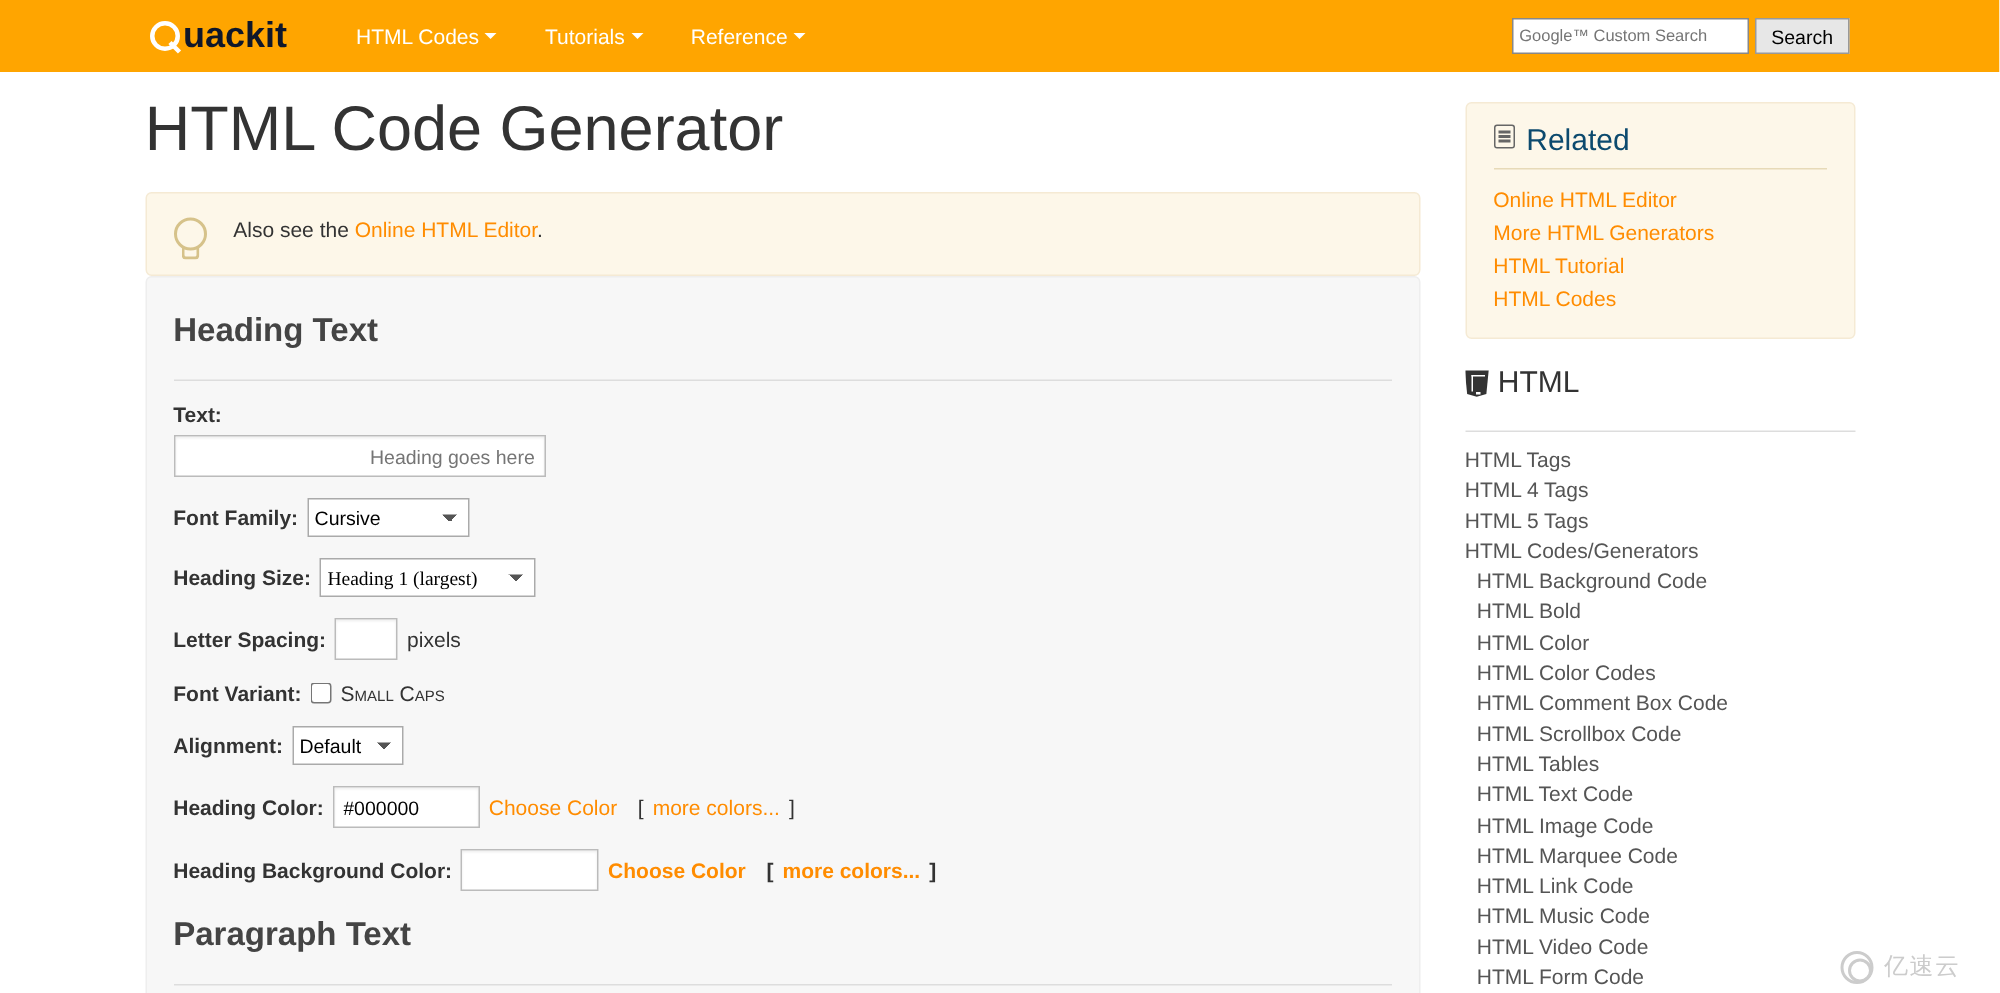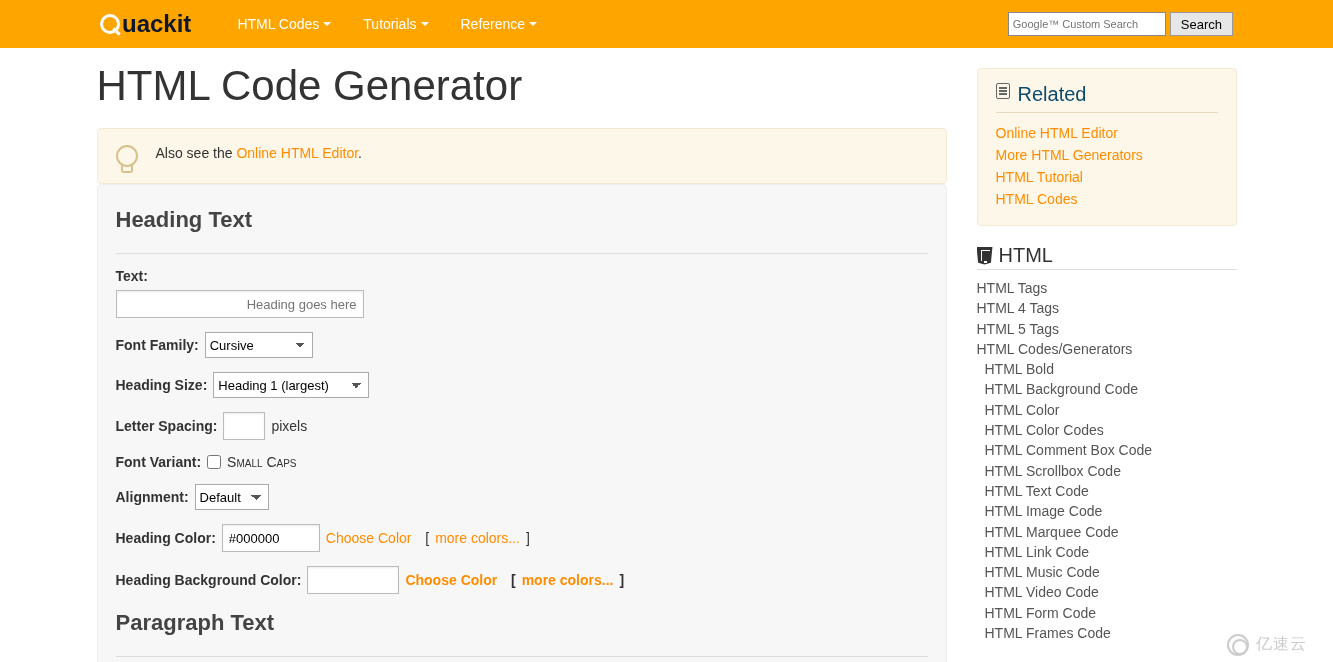--- a/index.html
+++ b/index.html
@@ -30,21 +30,21 @@
 select { height: 26px; border: 1px solid #aaa; background:#fff; padding: 1px 24px 1px 4px; font-size: 13px; appearance:none; position:relative; background-image: linear-gradient(45deg, transparent 50%, #555 50%), linear-gradient(135deg, #555 50%, transparent 50%); background-position: calc(100% - 12px) 10px, calc(100% - 7px) 10px; background-size: 5px 5px, 5px 5px; background-repeat: no-repeat; }
 input[type="checkbox"] { width:14px; height:14px; }
 .smallcaps { font-variant: small-caps; }
 .link-orange { color: #ff8c00; text-decoration: none; cursor:pointer; }
 .bracket { color: #333; }
 .related-box { background: #fdf7e9; border: 1px solid #f5ead4; border-radius: 4px; padding: 14px 18px 14px 18px; margin-bottom: 18px; }
 .related-h { font-size: 20px; font-weight: normal; color: #0c4a6e; border-bottom: 1px solid #e7dab8; padding-bottom: 6px; margin-bottom: 10px; display:flex; align-items:flex-start; gap:8px; }
 .doc-icon { width:14px; height:16px; border:1.5px solid #666; border-radius:2px; position:relative; }
 .doc-icon::before { content:""; position:absolute; left:2px; right:2px; top:3px; height:1.5px; background:#666; box-shadow: 0 3px 0 #666, 0 6px 0 #666; }
 .related-box a { display:block; color:#ff8c00; text-decoration:none; font-size:14px; line-height:1.5; margin-bottom: 1px; }
-.side-h { font-size: 20px; color:#333; display:flex; align-items:center; gap:6px; border-bottom:1px solid #ddd; padding-bottom:2px; margin-bottom:8px; }
+.side-h { font-size: 20px; color:#333; display:flex; align-items:center; gap:6px; border-bottom:1px solid #ddd; padding-bottom:20px; margin-bottom:8px; }
 .html5-icon { width:16px; height:18px; background:#333; clip-path: polygon(0 0, 100% 0, 90% 90%, 50% 100%, 10% 90%); position:relative; }
 .html5-icon::after { content:""; position:absolute; width:8px; height:10px; border:1.5px solid #fff; border-right:none; border-bottom:none; top:3px; left:4px; box-shadow: 0 5px 0 -3px #fff; }
 .side-list { list-style:none; }
 .side-list li { line-height: 1.45; }
 .side-list a { color:#555; text-decoration:none; font-size:14px; cursor:pointer; }
 .side-list .sub { padding-left: 8px; }
 .watermark { position: fixed; bottom: 6px; right: 26px; font-size: 16px; color: #ccc; font-weight: 300; letter-spacing: 1px; pointer-events:none; }
 .watermark-ico { width:22px; height:22px; border:2px solid #ccc; border-radius:50%; display:inline-block; vertical-align:middle; margin-right:2px; position:relative; }
 .watermark-ico::after { content:""; position:absolute; width:12px; height:12px; border:2px solid #ccc; border-radius:50%; top:3px; left:3px; }
 .bold-link { font-weight: bold; color:#ff8c00; }
@@ -93,21 +93,21 @@
         <input class="text-input w-full" style="margin-top: 6px;" placeholder="Heading goes here">
       </div>
 
       <div class="row">
         <label>Font Family:</label>
         <select style="width:108px;"><option>Cursive</option></select>
       </div>
 
       <div class="row">
         <label>Heading Size:</label>
-        <select style="width:156px;"><option>Heading 1 (largest)</option></select>
+        <select style="width:144px;font-family:Liberation Serif, serif;"><option>Heading 1 (largest)</option></select>
       </div>
 
       <div class="row">
         <label>Letter Spacing:</label>
         <input class="text-input" style="width: 42px;">
         <span>pixels</span>
       </div>
 
       <div class="row">
         <label>Font Variant:</label>
@@ -156,26 +156,27 @@
     </div>
     <div class="side-h">
       <span class="html5-icon"></span>
       <span>HTML</span>
     </div>
     <ul class="side-list">
       <li><a>HTML Tags</a></li>
       <li><a>HTML 4 Tags</a></li>
       <li><a>HTML 5 Tags</a></li>
       <li><a>HTML Codes/Generators</a></li>
+      <li class="sub"><a>HTML Background Code</a></li>
       <li class="sub"><a>HTML Bold</a></li>
-      <li class="sub"><a>HTML Background Code</a></li>
       <li class="sub"><a>HTML Color</a></li>
       <li class="sub"><a>HTML Color Codes</a></li>
       <li class="sub"><a>HTML Comment Box Code</a></li>
       <li class="sub"><a>HTML Scrollbox Code</a></li>
+      <li class="sub"><a>HTML Tables</a></li>
       <li class="sub"><a>HTML Text Code</a></li>
       <li class="sub"><a>HTML Image Code</a></li>
       <li class="sub"><a>HTML Marquee Code</a></li>
       <li class="sub"><a>HTML Link Code</a></li>
       <li class="sub"><a>HTML Music Code</a></li>
       <li class="sub"><a>HTML Video Code</a></li>
       <li class="sub"><a>HTML Form Code</a></li>
       <li class="sub"><a>HTML Frames Code</a></li>
 
     </ul>

